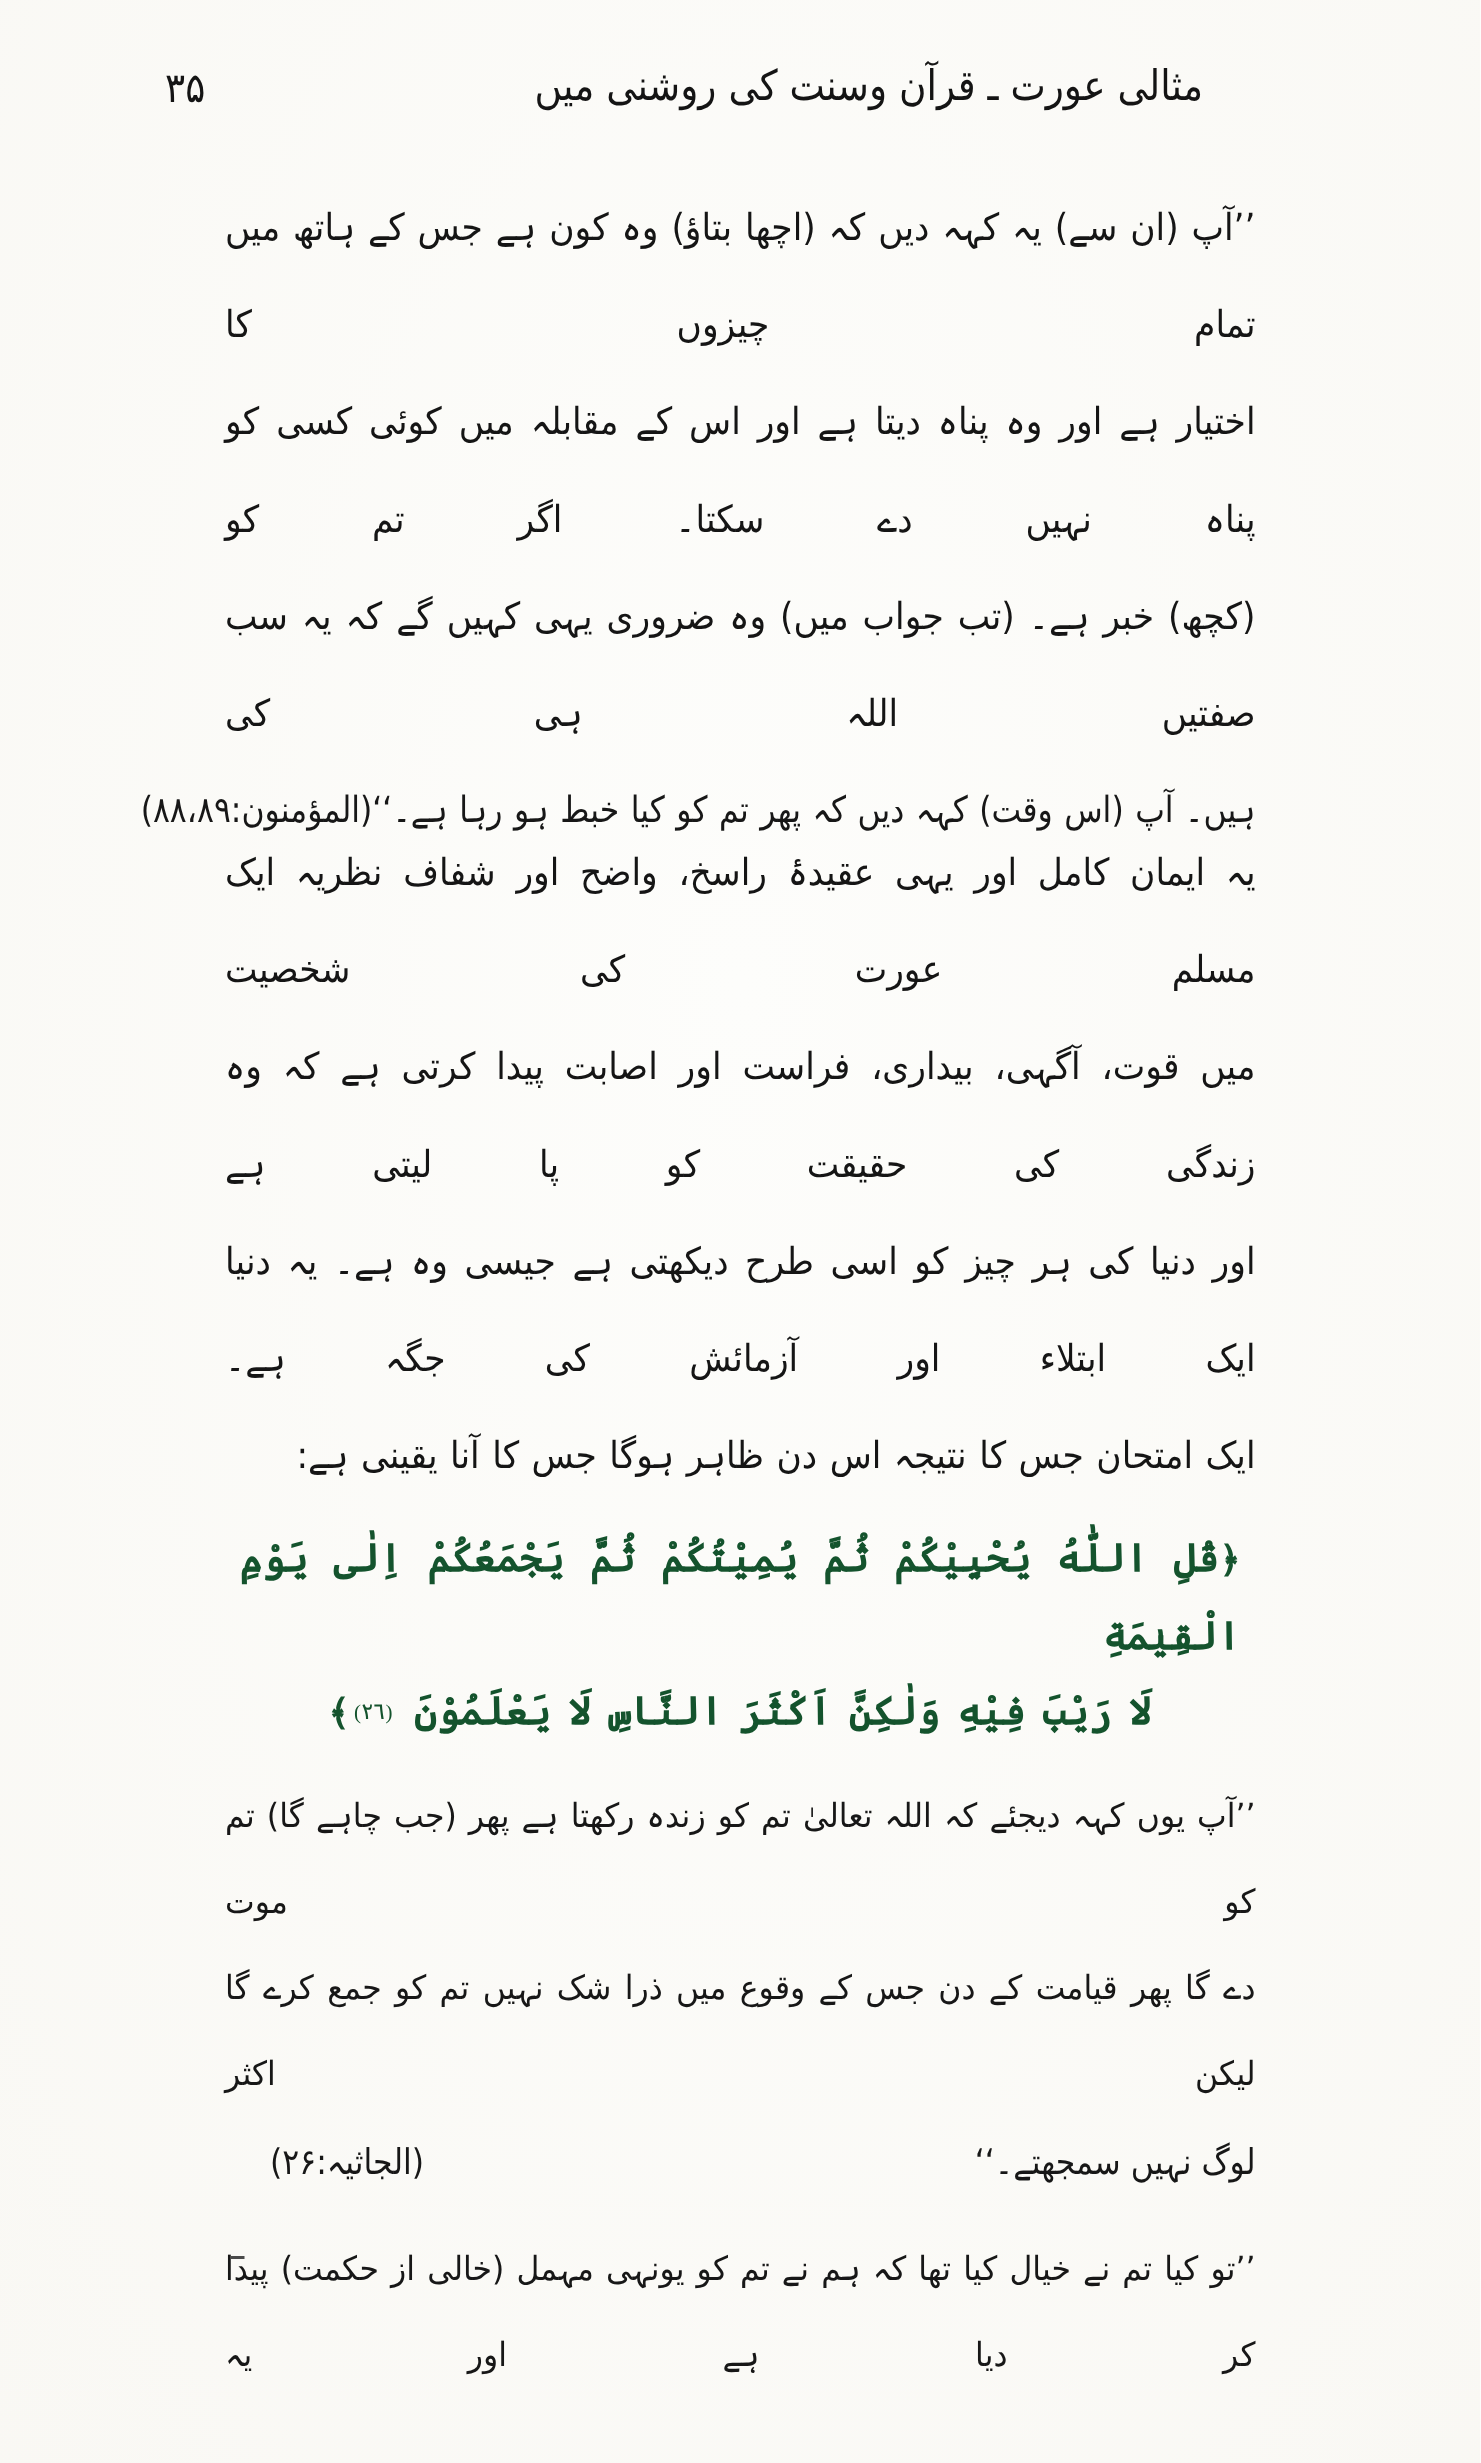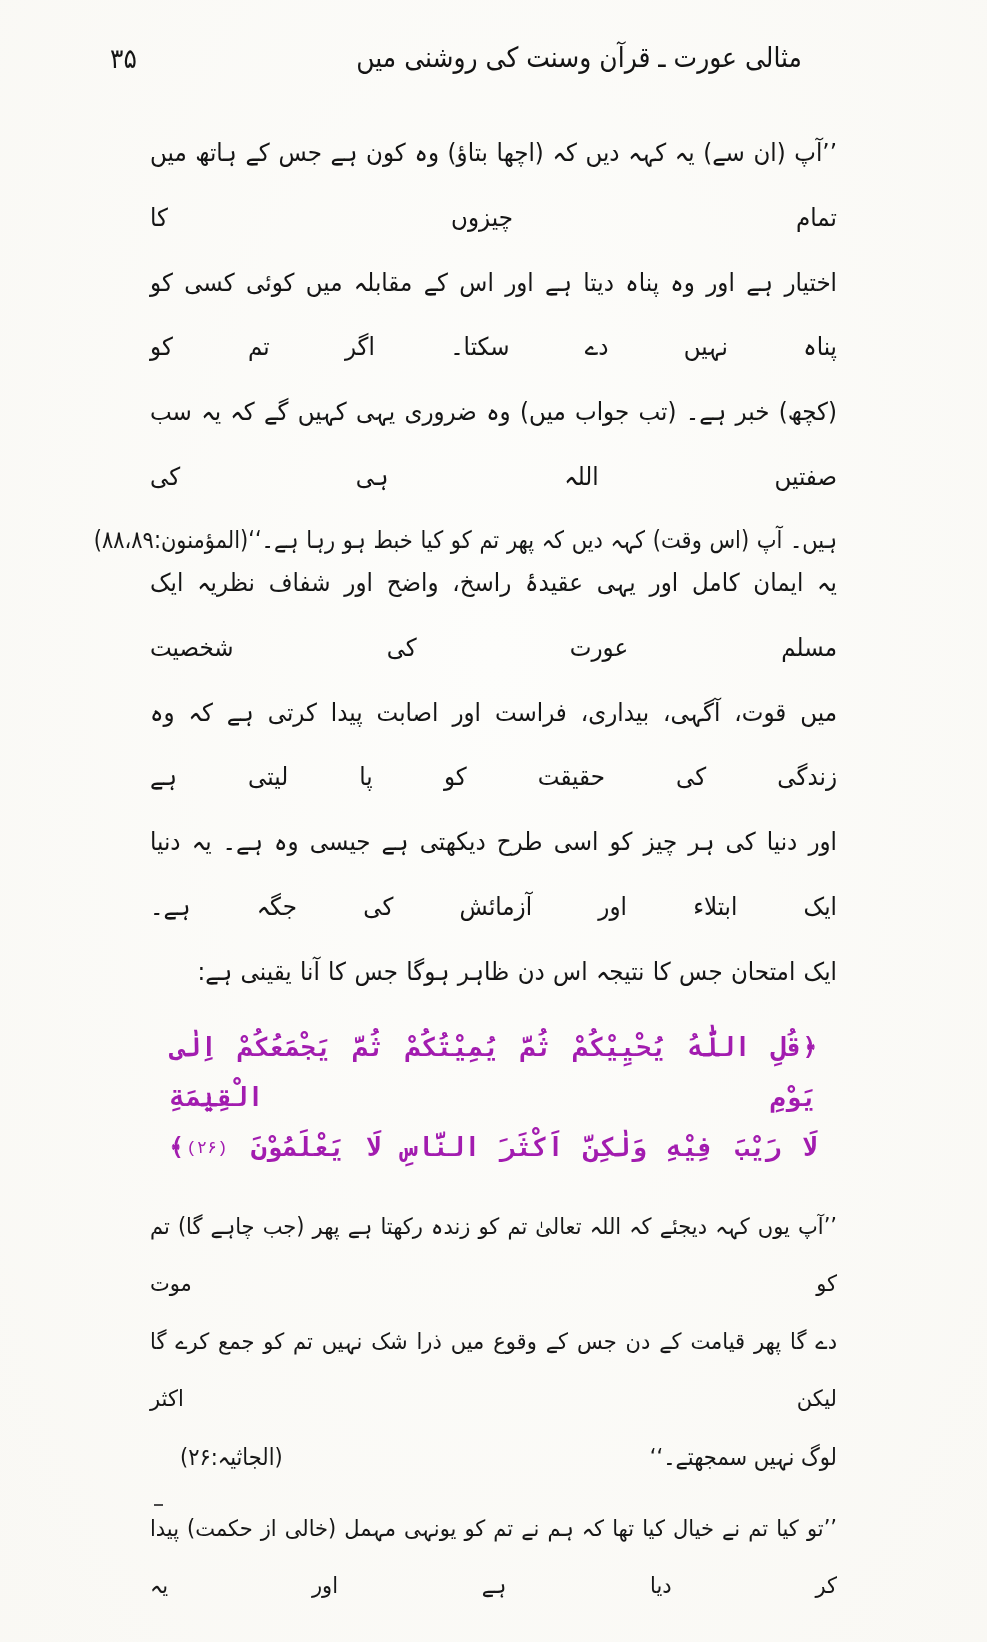--- a/index.html
+++ b/index.html
@@ -80,40 +80,40 @@
   }
 
   .block-gap-sm { height: 10px; }
   .block-gap-md { height: 22px; }
   .block-gap-lg { height: 34px; }
 
   
   .ayah-block {
     direction: rtl;
     text-align: center;
-    font-family: Liberation Mono, monospace;
+    font-family: Liberation Serif, serif;
     font-size: 26px;
     line-height: 50px;
-    color: #a21caf;
-    margin: 14px;
+    color: #14532d;
+    margin: 4px;
     word-spacing: 5px;
     letter-spacing: 0px;
     font-weight: 600;
   }
   .ayah-line {
     display: block;
     white-space: normal;
   }
   .ayah-line.justified {
     text-align: justify;
     text-align-last: justify;
     padding: 0 6px;
   }
   .ayah-num {
-    font-size: 17px;
+    font-size: 14px;
     font-weight: 400;
     vertical-align: middle;
     padding: 0 3px;
   }
   .ayah-brace {
     font-size: 24px;
     vertical-align: middle;
   }
 
   

